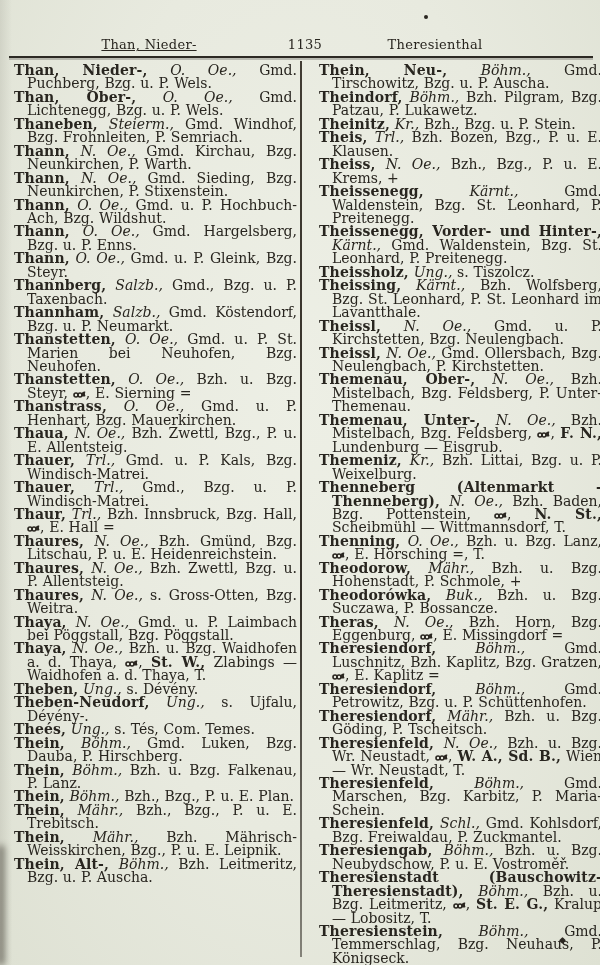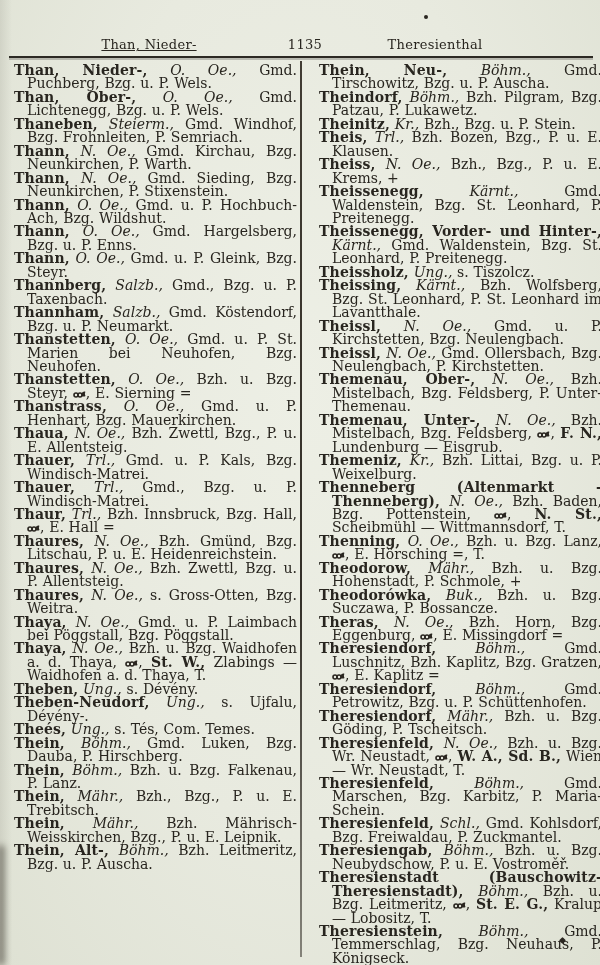--- a/index.html
+++ b/index.html
@@ -114,20 +114,21 @@
       <div class="entry"><span class="b">Thaya,</span><span class="i"> N. Oe.,</span><span class="t"> Bzh. u. Bzg. Waidhofen a. d. Thaya, </span><span class="horn"><svg width="13" height="9" viewBox="0 0 26 18" aria-hidden="true">
             <circle cx="6" cy="10" r="4" fill="none" stroke="currentColor" stroke-width="3.2"></circle>
             <circle cx="14" cy="10" r="4" fill="none" stroke="currentColor" stroke-width="3.2"></circle>
             <path d="M17 8 C19 3 23 2 25 4 C23 6 24 9 25 12 C22 14 18 13 17 11 Z" fill="currentColor"></path>
           </svg></span><span class="t">, </span><span class="b">St. W.,</span><span class="t"> Zlabings — Waidhofen a. d. Thaya, T.</span></div>
       <div class="entry"><span class="b">Theben,</span><span class="i"> Ung.,</span><span class="t"> s. Dévény.</span></div>
       <div class="entry"><span class="b">Theben-Neudorf,</span><span class="i"> Ung.,</span><span class="t"> s. Ujfalu, Dévény-.</span></div>
       <div class="entry"><span class="b">Theés,</span><span class="i"> Ung.,</span><span class="t"> s. Tés, Com. Temes.</span></div>
       <div class="entry"><span class="b">Thein,</span><span class="i"> Böhm.,</span><span class="t"> Gmd. Luken, Bzg. Dauba, P. Hirschberg.</span></div>
       <div class="entry"><span class="b">Thein,</span><span class="i"> Böhm.,</span><span class="t"> Bzh. u. Bzg. Falkenau, P. Lanz.</span></div>
+      <div class="entry"><span class="b">Thein,</span><span class="i"> Böhm.,</span><span class="t"> Bzh., Bzg., P. u. E. Plan.</span></div>
       <div class="entry"><span class="b">Thein,</span><span class="i"> Mähr.,</span><span class="t"> Bzh., Bzg., P. u. E. Trebitsch.</span></div>
       <div class="entry"><span class="b">Thein,</span><span class="i"> Mähr.,</span><span class="t"> Bzh. Mährisch-Weisskirchen, Bzg., P. u. E. Leipnik.</span></div>
       <div class="entry"><span class="b">Thein, Alt-,</span><span class="i"> Böhm.,</span><span class="t"> Bzh. Leitmeritz, Bzg. u. P. Auscha.</span></div>
     </div>
   <div class="col col-right">
       <div class="entry"><span class="b">Thein, Neu-,</span><span class="i"> Böhm.,</span><span class="t"> Gmd. Tirschowitz, Bzg. u. P. Auscha.</span></div>
       <div class="entry"><span class="b">Theindorf,</span><span class="i"> Böhm.,</span><span class="t"> Bzh. Pilgram, Bzg. Patzau, P. Lukawetz.</span></div>
       <div class="entry"><span class="b">Theinitz,</span><span class="i"> Kr.,</span><span class="t"> Bzh., Bzg. u. P. Stein.</span></div>
       <div class="entry"><span class="b">Theis,</span><span class="i"> Trl.,</span><span class="t"> Bzh. Bozen, Bzg., P. u. E. Klausen.</span></div>
       <div class="entry"><span class="b">Theiss,</span><span class="i"> N. Oe.,</span><span class="t"> Bzh., Bzg., P. u. E. Krems, +</span></div>

